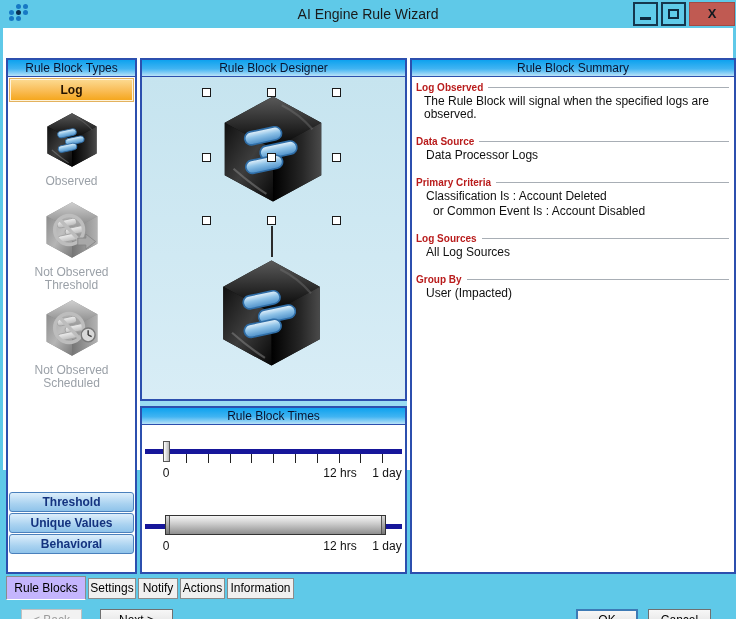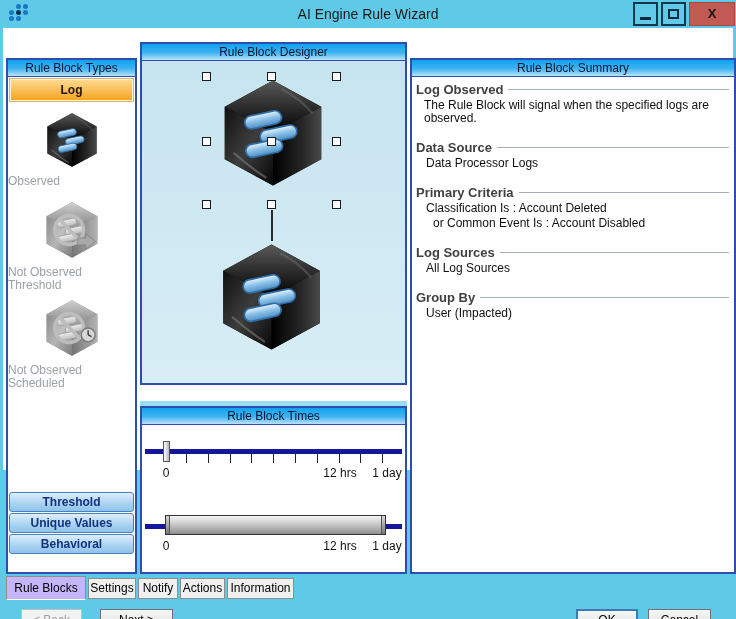--- a/index.html
+++ b/index.html
@@ -30,33 +30,33 @@
   .panel { position:absolute; border:2px solid #2c4fae; background:#fff; }
   .panel-header { height:17px; line-height:16px; text-align:center; font-size:12px; color:#091430;
                   background:linear-gradient(180deg,#0ea2ee 0%,#41b4f2 55%,#b9e2f8 100%);
                   border-bottom:1px solid #2c4fae; }
 
   
   .panel-left { left:3px; top:30px; width:131px; height:516px; }
   .log-btn { margin:2px; height:22px; line-height:20px; text-align:center; font-size:12px; font-weight:bold;
              color:#241300; background:linear-gradient(180deg,#fcd98f 0%,#f9bc55 55%,#f5a71e 100%);
              border:1px solid #fdf3dd; box-shadow:0 0 0 1px #e3b25e; cursor:pointer; }
-  .type-item { }
+  .type-item { text-align:center; }
   .type-item .cube { display:block; margin:0 auto 6px; }
   .t1 { margin-top:10px; }
   .t2 { margin-top:12px; }
   .t3 { margin-top:6px; }
   .type-label { display:block; font-size:12px; line-height:13px; color:#9ba1a8; }
   .bottom-btns { position:absolute; left:0; right:0; bottom:17px; }
   .type-btn { margin:1px 1px; height:20px; line-height:18px; text-align:center; font-size:12px; font-weight:bold;
               color:#14337f; background:linear-gradient(180deg,#ddeefb 0%,#a9d2f0 60%,#8fc3ea 100%);
               border:1px solid #4a80bc; border-radius:3px; cursor:pointer; }
 
   
-  .panel-designer { left:137px; top:14px; width:267px; height:343px; }
+  .panel-designer { left:137px; top:30px; width:267px; height:343px; }
   .designer-canvas { position:relative; width:100%; height:322px;
                      background:linear-gradient(180deg,#c6e4ef 0%,#d8edf6 100%); }
   .handle { position:absolute; width:9px; height:9px; background:#fff; border:1px solid #1a1a1a; }
   .cube-node { position:absolute; }
   .connector { position:absolute; left:129px; top:149px; width:2px; height:31px; background:#2b2b2b; }
 
   .splitter { position:absolute; left:137px; top:373px; width:267px; height:5px; background:#9adcf2; }
 
   
   .panel-times { left:137px; top:378px; width:267px; height:168px; }
@@ -75,21 +75,21 @@
   .range-bar .edge-r { right:0; border-left:1px solid #555; }
   .tlabel { position:absolute; transform:translateX(-50%); font-size:12px; color:#111; white-space:nowrap; }
   .row1 { top:41px; } .row2 { top:114px; }
   .lx0 { left:24px; } .lx12 { left:150px;margin-left:48px; } .lx24 { left:245px; }
 
   
   .panel-summary { left:407px; top:30px; width:326px; height:516px; }
   .summary-content { padding:5px 5px 0 4px; }
   .sum-section { margin-bottom:15px; }
   .sum-title-row { display:flex; align-items:center; }
-  .sum-title { font-size:13px; font-weight:bold; color:#404040; white-space:nowrap; }
+  .sum-title { font-size:10px; font-weight:bold; color:#b91c1c; white-space:nowrap; }
   .sum-rule { flex:1; height:1px; background:#a8aeb5; margin-left:5px; }
   .sum-line { font-size:12px; line-height:13px; color:#101010; margin-top:2px; }
   .ind0 { padding-left:0;margin-left:8px; } .ind1 { padding-left:10px; } .ind2 { padding-left:17px; }
 
   
   .tab { position:absolute; text-align:center; font-size:12px; color:#000; background:#f0f0f0;
          border:1px solid #8c8c8c; height:21px; top:550px; line-height:19px; cursor:pointer; }
   .tab.active { top:548px; height:24px; line-height:22px; background:#c4b5fd; border-bottom:1px solid #fff; z-index:2; }
   .tab-0 { left:3px;   width:80px; }
   .tab-1 { left:85px;  width:48px; }

